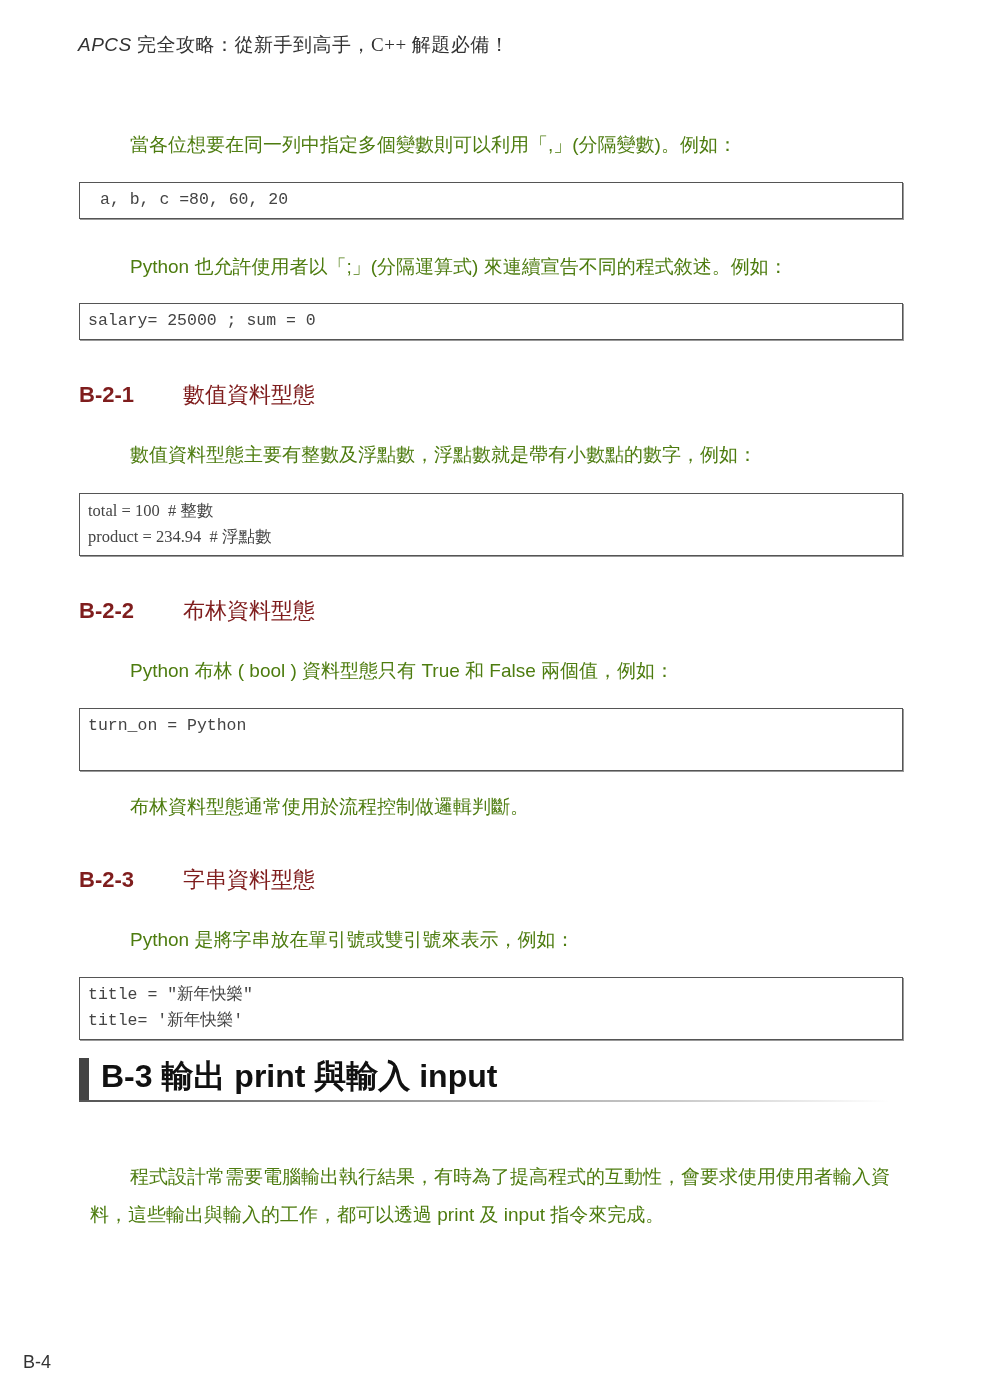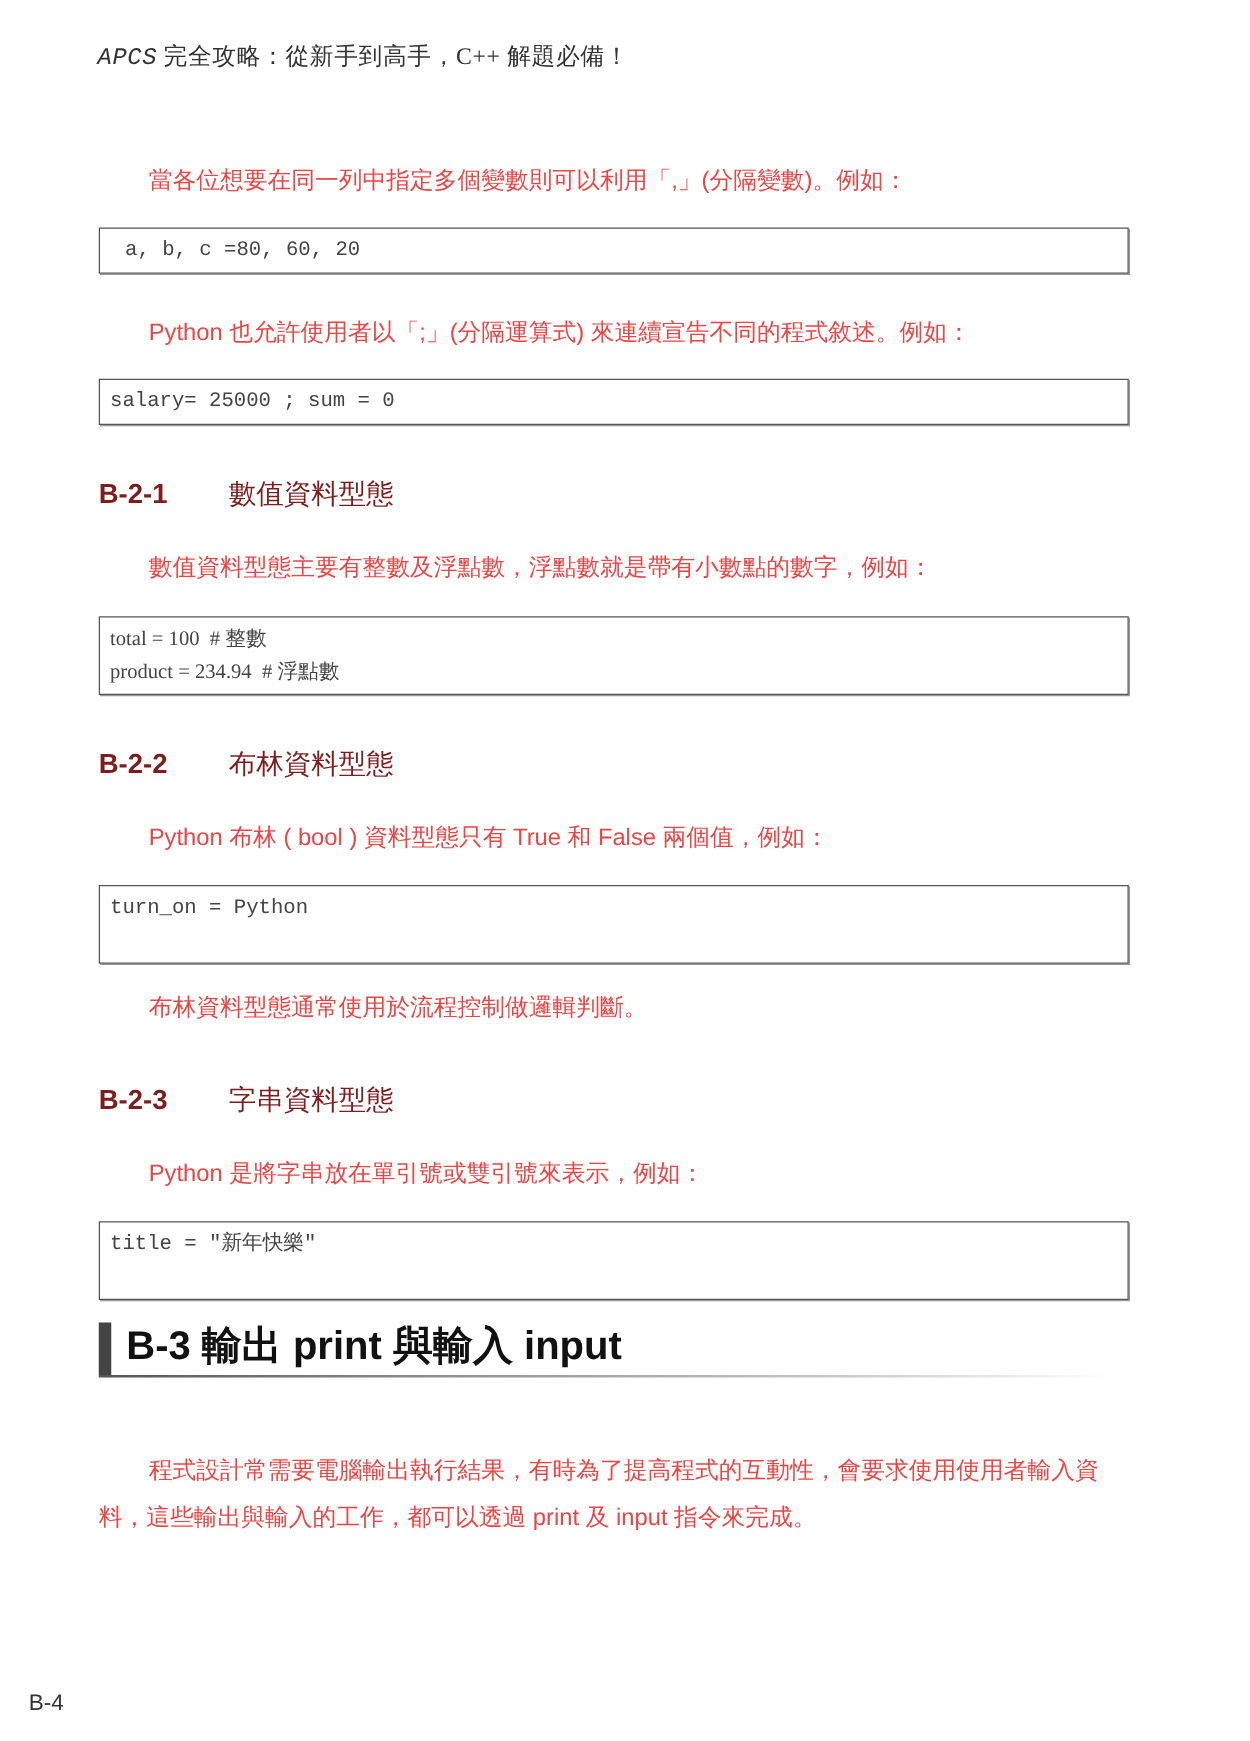--- a/index.html
+++ b/index.html
@@ -1,19 +1,19 @@
 <!DOCTYPE html>
 <html><head>
 <meta charset="utf-8">
 <style>
   html, body { margin: 0; padding: 0; background: #ffffff; }
   body { width: 1000px; height: 1393px; position: relative; overflow: hidden; color: #222; }
   .running-header { position: absolute; left: 78px; top: 32px; font-family: "Liberation Serif", serif; font-size: 19px; color: #333; letter-spacing: 0.5px; }
-  .running-header .brand { font-style: italic; font-family: Liberation Mono, monospace; }
-  .para { position: absolute; left: 79px; width: 826px; font-family: "Liberation Sans", sans-serif; font-size: 19px; color: #ef4444; line-height: 38px; }
+  .running-header .brand { font-style: italic; font-family: Liberation Sans, sans-serif; }
+  .para { position: absolute; left: 90px; width: 826px; font-family: "Liberation Sans", sans-serif; font-size: 19px; color: #4d7c0f; line-height: 38px; }
   .para.indent { text-indent: 40px; }
   .code-box { position: absolute; left: 79px; width: 824px; border: 1.5px solid #555; box-shadow: 1px 1px 0 #999; background: #fff; font-family: "Liberation Mono", monospace; font-size: 16.5px; color: #444; padding: 4px 8px; box-sizing: border-box; line-height: 26px; }
   .code-line { white-space: pre; }
   .sub-heading { position: absolute; left: 79px; font-family: "Liberation Sans", sans-serif; font-size: 22px; font-weight: bold; color: #7f1d1d; }
   .sub-heading .num { display: inline-block; width: 104px; }
   .sub-heading .title { font-weight: normal; font-family: "DejaVu Sans", sans-serif; }
   .section-heading { position: absolute; left: 79px; top: 1054px; width: 826px; height: 48px; }
   .section-heading .bar { position: absolute; left: 0; top: 4px; width: 10px; height: 42px; background: #444; }
   .section-heading .text { position: absolute; left: 22px; top: 0; font-family: "Liberation Sans", sans-serif; font-size: 32px; font-weight: bold; color: #111; line-height: 44px; }
   .section-heading .rule { position: absolute; left: 0; top: 46px; width: 810px; height: 2px; background: linear-gradient(to right, #555 0%, #999 40%, #ccc 75%, rgba(255,255,255,0) 100%); }
@@ -53,20 +53,21 @@
   <div class="code-line">turn_on = Python</div>
 </div>
 <div class="para indent" style="top:788px;">布林資料型態通常使用於流程控制做邏輯判斷。</div>
 
 <div class="sub-heading" style="top:865px;">
   <span class="num">B-2-3</span><span class="title">字串資料型態</span>
 </div>
 <div class="para indent" style="top:921px;">Python 是將字串放在單引號或雙引號來表示，例如：</div>
 <div class="code-box" style="top:977px; height:63px;">
   <div class="code-line">title = "新年快樂"</div>
+  <div class="code-line">title= '新年快樂'</div>
 </div>
 
 <div class="section-heading">
   <div class="bar"></div>
   <div class="text">B-3  輸出 print 與輸入 input</div>
   <div class="rule"></div>
 </div>
 
 <div class="para indent" style="top:1158px;">程式設計常需要電腦輸出執行結果，有時為了提高程式的互動性，會要求使用使用者輸入資料，這些輸出與輸入的工作，都可以透過 print 及 input 指令來完成。</div>
 

